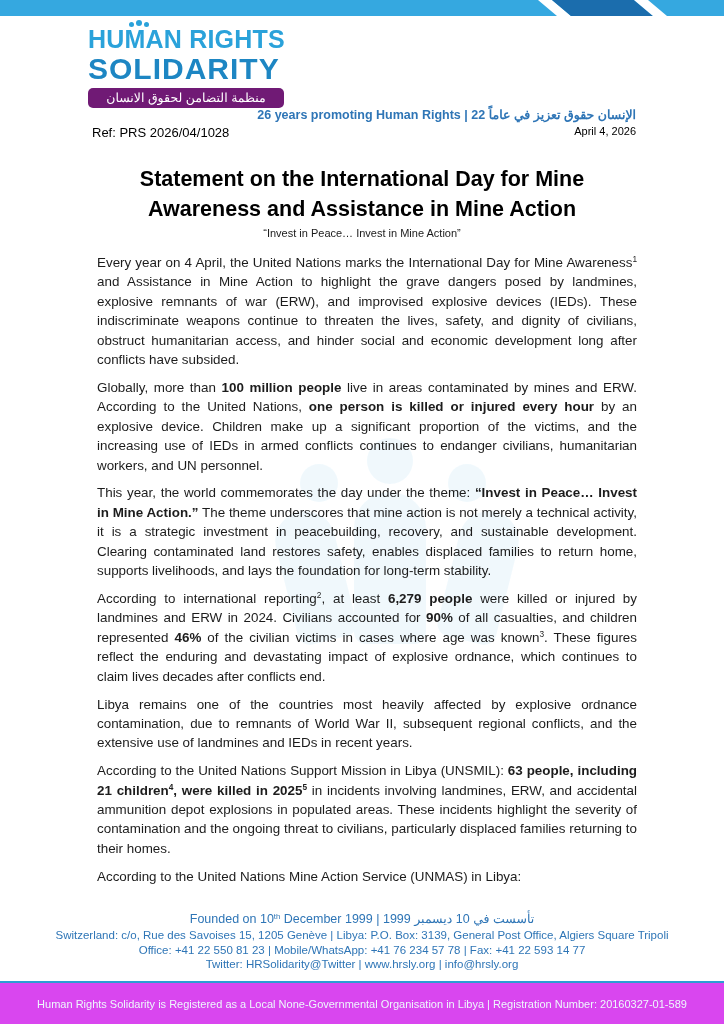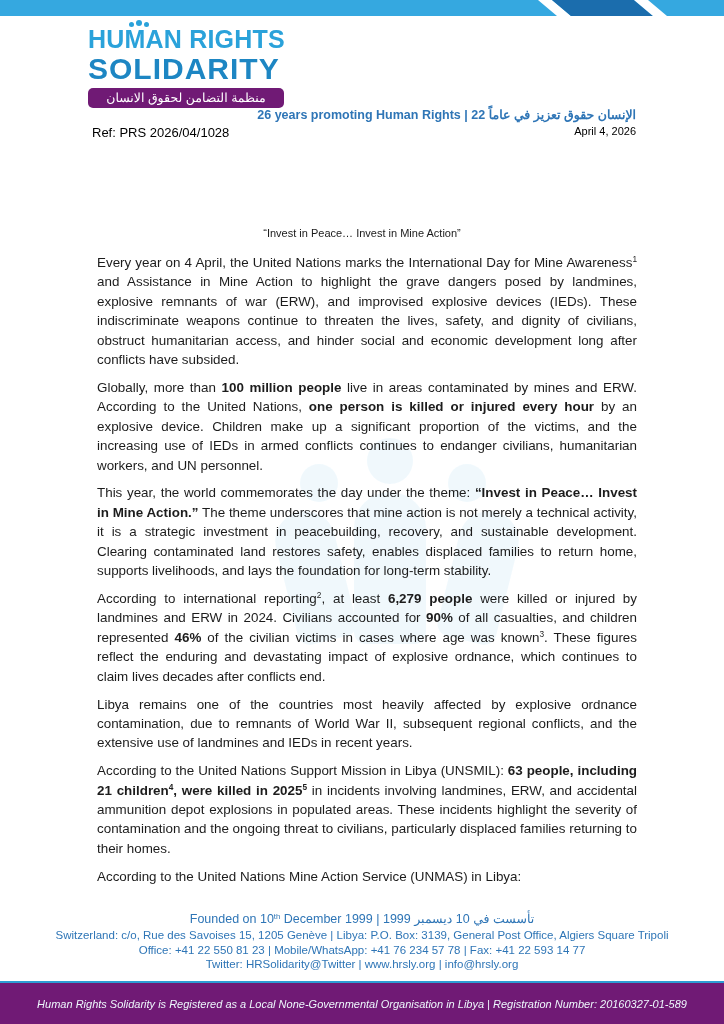--- a/index.html
+++ b/index.html
@@ -39,22 +39,22 @@
   .bodytext{position:absolute;top:253px;left:97px;width:540px;font-size:13.4px;line-height:19.4px;
     text-align:justify;color:#1c1c1c;}
   .bodytext p{margin:0 0 8.5px 0;}
   .b{font-weight:bold;}
   sup{font-size:0.62em;line-height:0;vertical-align:0.55em;}
   
   .footer{position:absolute;top:912px;left:0;right:0;text-align:center;color:#2e75b6;
     font-size:11.5px;line-height:14.8px;}
   .footer .f1{font-weight:normal;font-size:12.5px;margin-bottom:1px;}
   
-  .regbar{position:absolute;left:0;right:0;bottom:0;height:41px;background:#701a75;
-    border-top:2px solid #2d9dd3;display:flex;align-items:center;justify-content:center;font-style:italic;}
+  .regbar{position:absolute;left:0;right:0;bottom:0;height:41px;background:#d946ef;
+    border-top:2px solid #2d9dd3;display:flex;align-items:center;justify-content:center;}
   .regbar span{color:#eef8fd;font-size:11px;}
 </style>
 </head>
 <body>
 
 <div class="page">
 
   <svg class="topbar" width="724" height="16" viewBox="0 0 724 16" aria-hidden="true">
     <rect x="0" y="0" width="724" height="16" fill="#35a8e0"></rect>
     <polygon points="538,0 552,0 571,16 557,16" fill="#ffffff"></polygon>
@@ -72,20 +72,21 @@
       <span>HUMAN RIGHTS</span>
     </div>
     <div class="logo-l2">SOLIDARITY</div>
     <div class="logo-ar"><bdi dir="rtl">منظمة التضامن لحقوق الانسان</bdi></div>
   </div>
 
   <div class="tagline"><span>26 years promoting Human Rights | </span><span><bdi>22</bdi> <bdi>عاماً</bdi> <bdi>في</bdi> <bdi>تعزيز</bdi> <bdi>حقوق</bdi> <bdi>الإنسان</bdi></span></div>
   <div class="docref">Ref: PRS 2026/04/1028</div>
   <div class="docdate">April 4, 2026</div>
 
+  <div class="title"><span>Statement on the International Day for Mine Awareness and Assistance in Mine Action</span></div>
   <div class="subtitle">“Invest in Peace… Invest in Mine Action”</div>
 
   <div class="watermark">
     <div class="sh wm-head-c"></div>
     <div class="sh wm-head-l"></div>
     <div class="sh wm-head-r"></div>
     <div class="sh wm-body-c"></div>
     <div class="sh wm-body-l"></div>
     <div class="sh wm-body-r"></div>
   </div>

